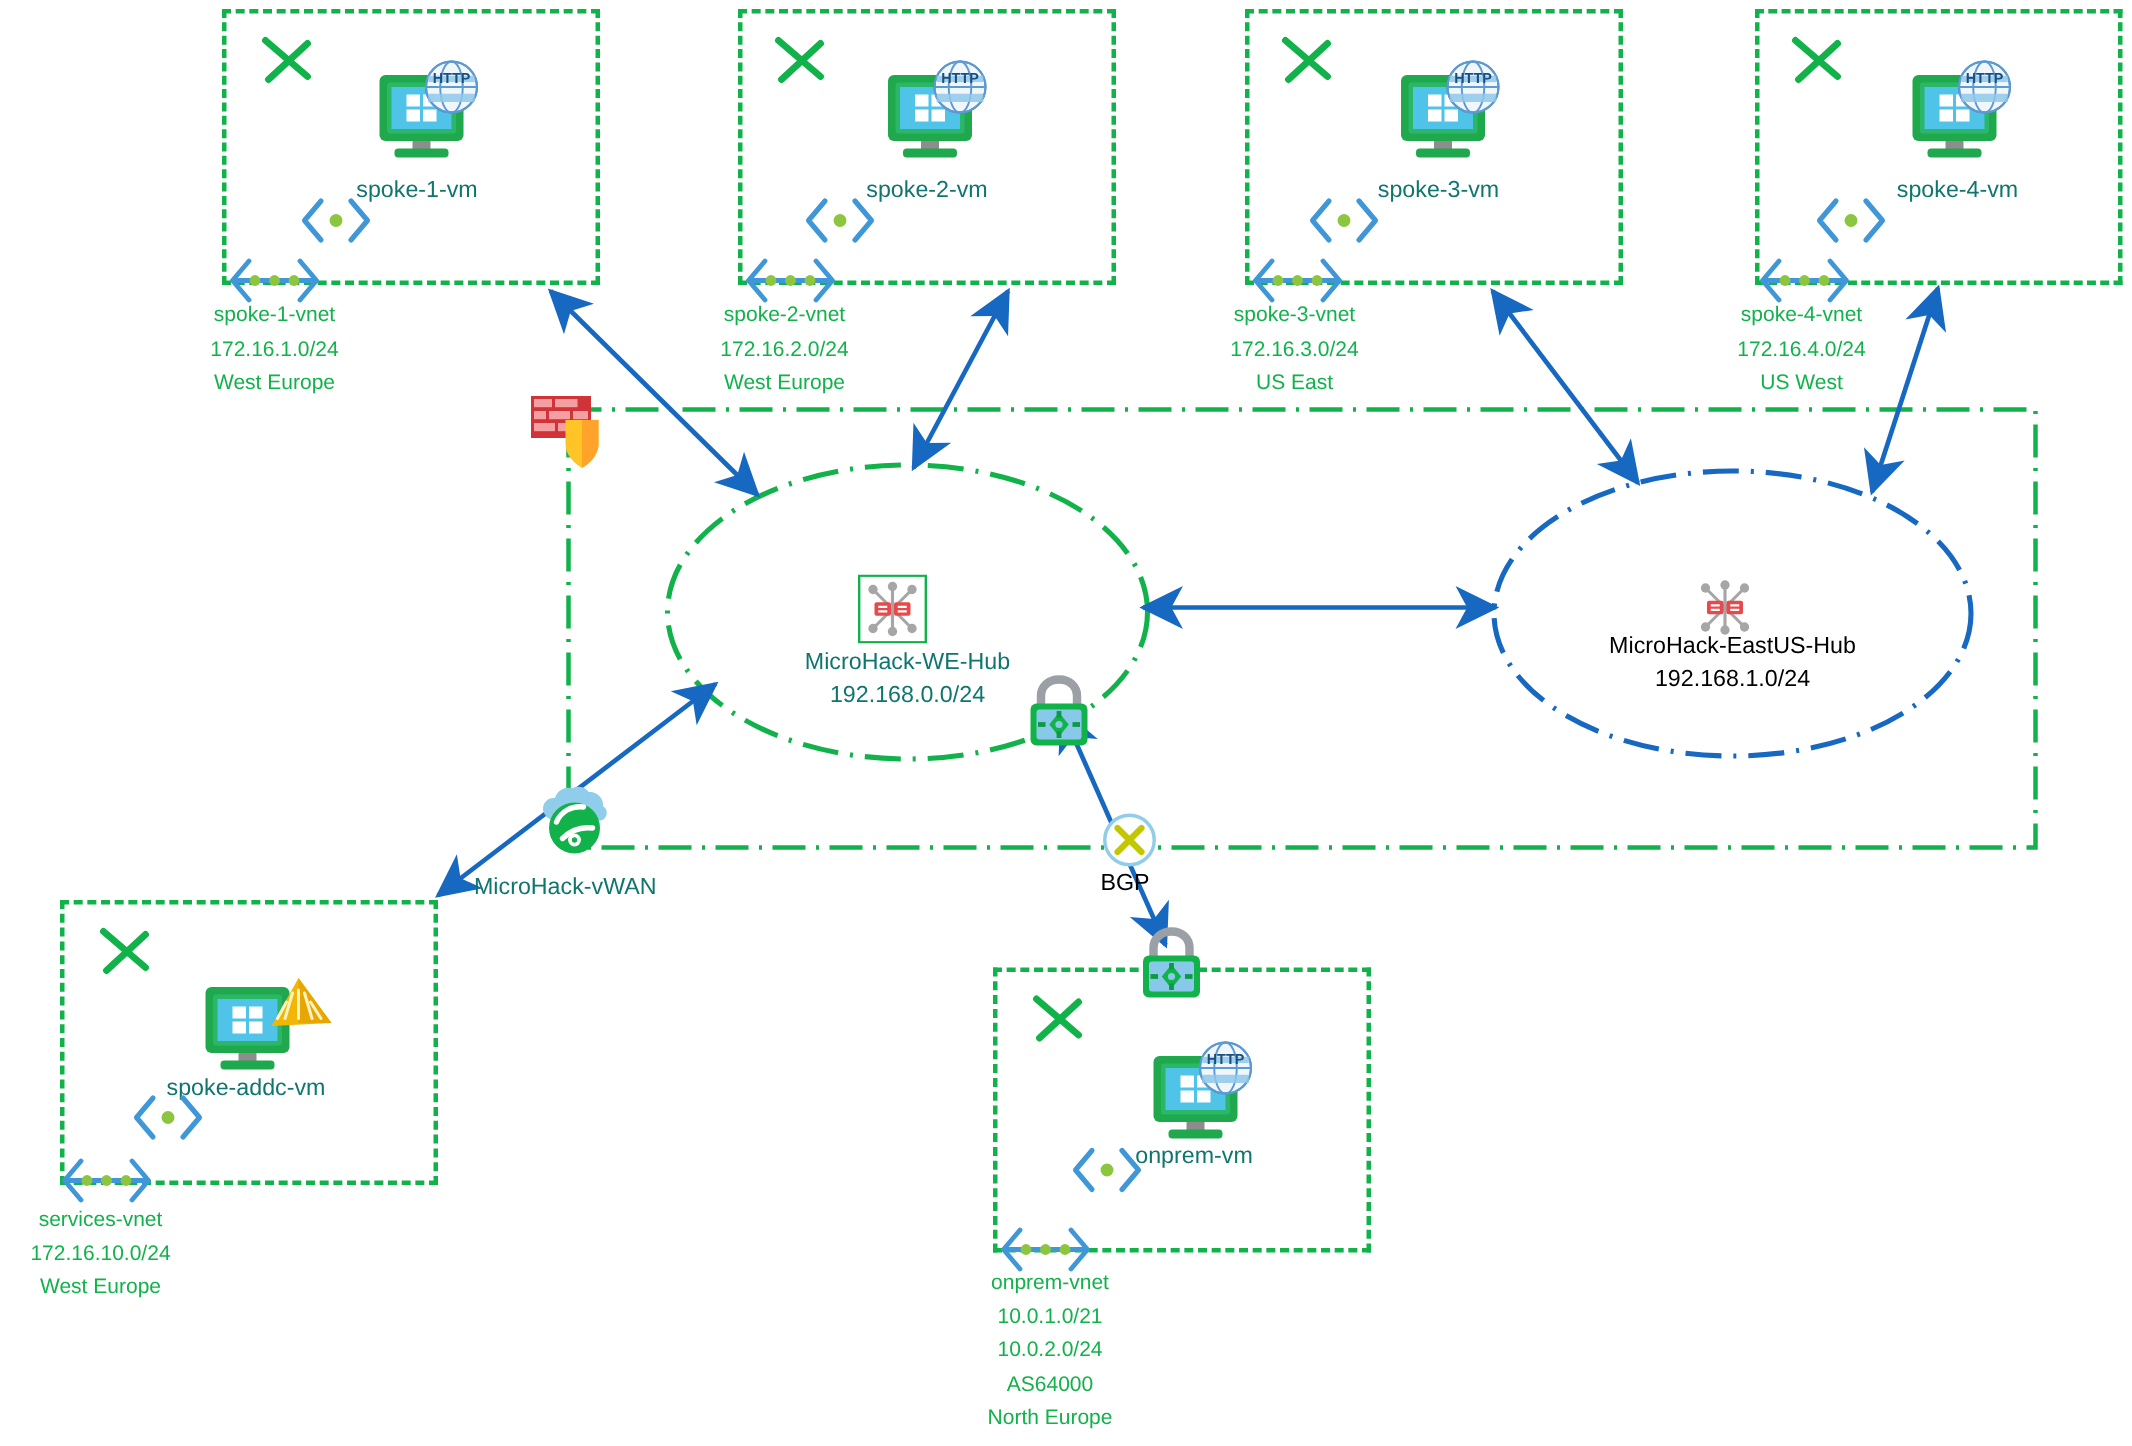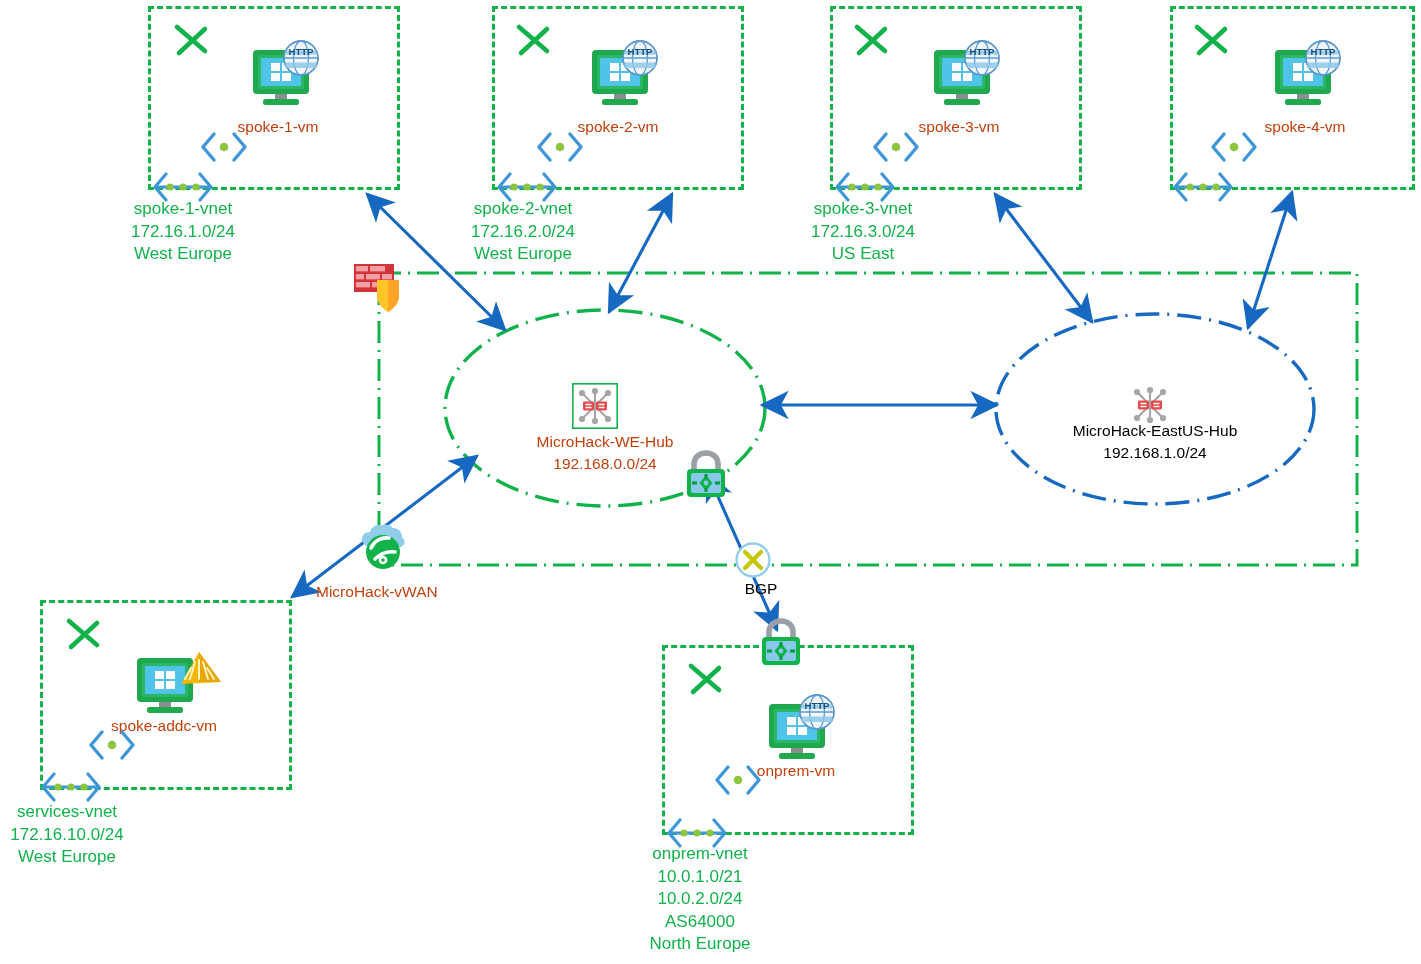--- a/index.html
+++ b/index.html
@@ -22,30 +22,30 @@
     pointer-events:none;
   }
   .node{position:absolute;}
 
   
   .lbl{
     position:absolute;
     font-size:15.5px;
     line-height:22.5px;
     white-space:nowrap;
-    color:#c2410c;
+    color:#0f766e;
   }
   .lbl.blue{color:#000000;}
   .lbl.center{transform:translateX(-50%);text-align:center;}
 
   .vnetcap{
     position:absolute;
     text-align:center;
     transform:translateX(-50%);
-    font-size:17px;
+    font-size:14px;
     line-height:22.5px;
     color:#12B24B;
     white-space:nowrap;
   }
 
   
   .vnetbox{
     position:absolute;
     border:3px dashed #12B24B;
     box-sizing:border-box;
@@ -309,20 +309,25 @@
     <svg width="62" height="30" viewBox="0 0 62 30">
       <g stroke="#3F97D8" stroke-width="3.2" fill="none" stroke-linecap="round" stroke-linejoin="round">
         <polyline points="14,2 3,15 14,28"></polyline>
           <polyline points="48,2 59,15 48,28"></polyline>
         <line x1="6" y1="15" x2="56" y2="15"></line>
       </g>
       <circle cx="18" cy="15" r="3.6" fill="#8CC63F"></circle>
       <circle cx="31" cy="15" r="3.6" fill="#8CC63F"></circle>
       <circle cx="44" cy="15" r="3.6" fill="#8CC63F"></circle>
     </svg>
+  </div>
+  <div class="vnetcap" style="left:1201px;top:198px;">
+    <div>spoke-4-vnet</div>
+    <div>172.16.4.0/24</div>
+    <div>US West</div>
   </div>
 
   <div class="node" style="left:352px;top:258px;">
     <svg width="62" height="62" viewBox="0 0 62 62">
       <g>
         <rect x="2" y="6" width="40" height="28" fill="#D13438"></rect>
         <g fill="#F4A0A2">
           <rect x="4" y="8" width="12" height="5.5"></rect>
             <rect x="18" y="8" width="15" height="5.5"></rect>
           <rect x="4" y="16" width="8" height="5.5"></rect>
@@ -438,21 +443,21 @@
 
   <div class="node" style="left:734px;top:541px;">
     <svg width="38" height="38" viewBox="0 0 38 38">
       <circle cx="19" cy="19" r="16.5" fill="#ffffff" stroke="#8FCDEA" stroke-width="2.3"></circle>
       <g stroke="#C3C700" stroke-width="4.1" stroke-linecap="round">
         <line x1="11" y1="11" x2="27" y2="27"></line>
           <line x1="27" y1="11" x2="11" y2="27"></line>
       </g>
     </svg>
   </div>
-  <div class="lbl blue center" style="left:750px;top:578px;margin-left:11px;">BGP</div>
+  <div class="lbl blue center" style="left:750px;top:578px;">BGP</div>
 
   <div class="node" style="left:756px;top:617px;">
     <svg width="50" height="52" viewBox="0 0 50 52">
       <path d="M13,22 L13,15 C13,8.5 18,4 25,4 C32,4 37,8.5 37,15 L37,22" fill="none" stroke="#9AA0A6" stroke-width="5.6"></path>
       <rect x="6" y="20" width="38" height="28" rx="4" fill="#12B24B"></rect>
       <rect x="10" y="24" width="30" height="20" rx="2" fill="#88C9EA"></rect>
       <g fill="#12B24B">
         <path d="M25,26 L31.5,34 L25,42 L18.5,34 Z"></path>
       </g>
       <g fill="#0E9A43">

